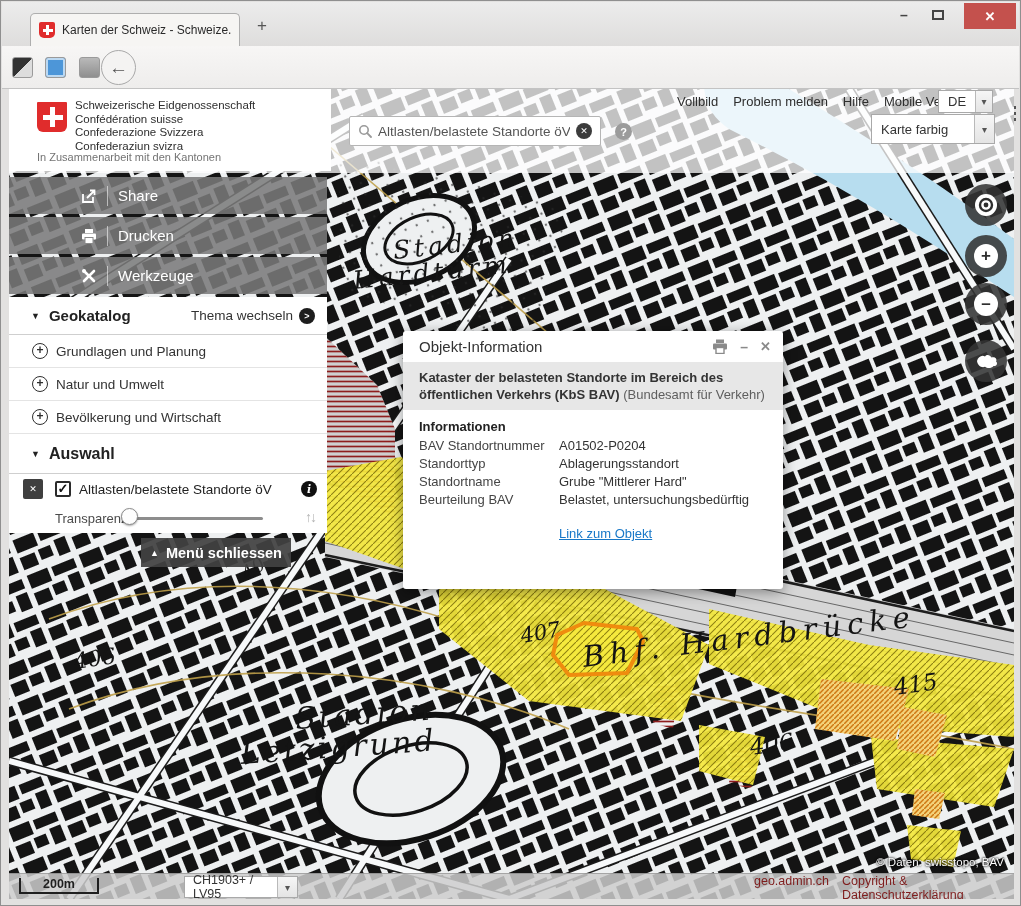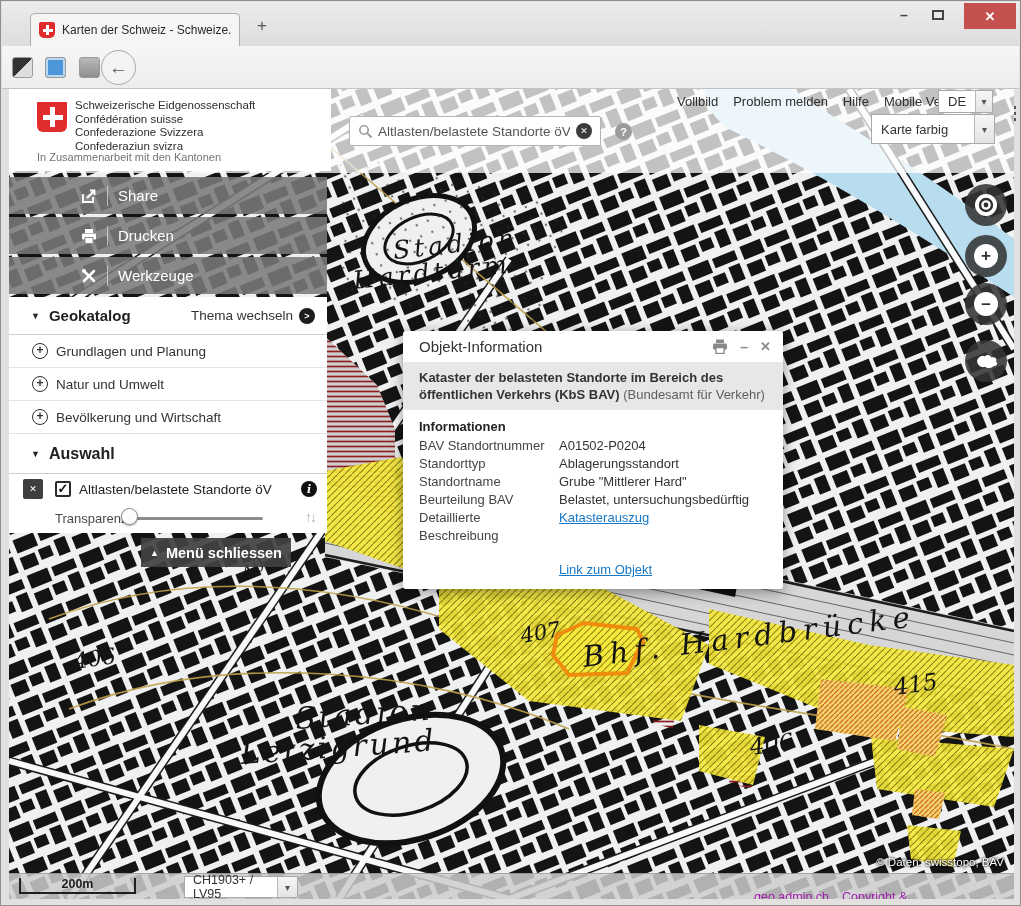--- a/index.html
+++ b/index.html
@@ -141,26 +141,26 @@
 
   
   .mapctl { position:absolute; left:956px; width:42px; height:42px; border-radius:50%;
             background:rgba(52,52,52,.88); z-index:6; display:flex; align-items:center; justify-content:center; }
   .ctl-disc { width:24px; height:24px; border-radius:50%; background:#fff; display:flex; align-items:center;
               justify-content:center; color:#2e2e2e; font-size:17px; font-weight:bold; }
 
   
   .footerbar { position:absolute; left:0; top:784px; width:1005px; height:26px; background:rgba(205,205,205,.85);
                border-top:1px solid rgba(110,110,110,.45); z-index:6; }
-  .scalebar { position:absolute; left:10px; top:4px; width:117px; height:16px; border-left:2px solid #1f1f1f;
+  .scalebar { position:absolute; left:10px; top:4px; width:80px; height:16px; border-left:2px solid #1f1f1f;
               border-right:2px solid #1f1f1f; border-bottom:2px solid #1f1f1f; text-align:center;
               font-size:12.5px; font-weight:bold; color:#1f1f1f; line-height:13px; }
   .crssel { position:absolute; left:175px; top:2px; width:114px; height:22px; font-size:12.5px; }
   .crssel .val { padding:0 8px; font-size:12.5px; }
-  .flink { position:absolute; top:16px; font-size:12.5px; color:#a21caf; }
+  .flink { position:absolute; top:0; font-size:12.5px; color:#7f1d1d; }
   .attrib { position:absolute; right:10px; top:767px; z-index:6; font-size:11.5px; color:#fff;
             text-shadow:0 0 3px #000,0 0 2px #000; }
 
   .icsvg { display:block; }
 </style>
 </head>
 <body>
 
 <div class="window">
 
@@ -544,24 +544,20 @@
             <span class="v">Ablagerungsstandort</span>
         </div>
         <div class="kvrow">
           <span class="k">Standortname</span>
             <span class="v">Grube "Mittlerer Hard"</span>
         </div>
         <div class="kvrow">
           <span class="k">Beurteilung BAV</span>
             <span class="v">Belastet, untersuchungsbedürftig</span>
         </div>
-        <div class="kvrow">
-          <span class="k">Detaillierte Beschreibung</span>
-          <a class="plink" href="#">Katasterauszug</a>
-        </div>
         <div class="objlink">
           <a class="plink" href="#">Link zum Objekt</a>
         </div>
       </div>
     </div>
 
     <div class="attrib">© Daten: swisstopo, BAV</div>
     <div class="footerbar">
       <div class="scalebar">200m</div>
       <div class="sel crssel">

